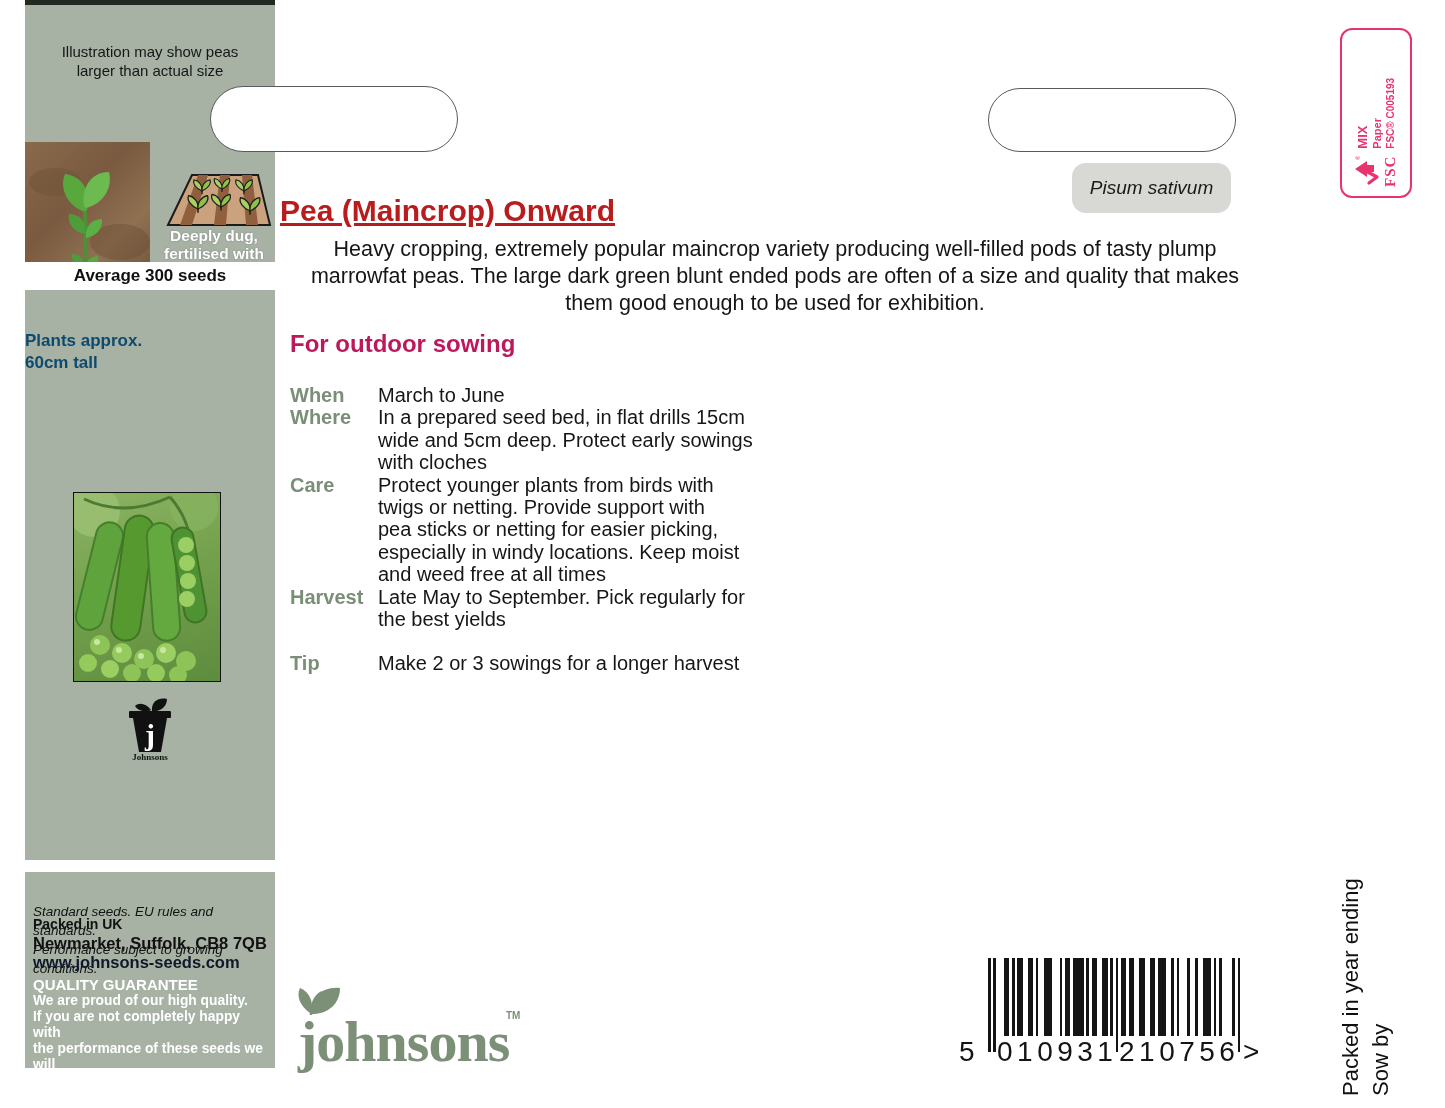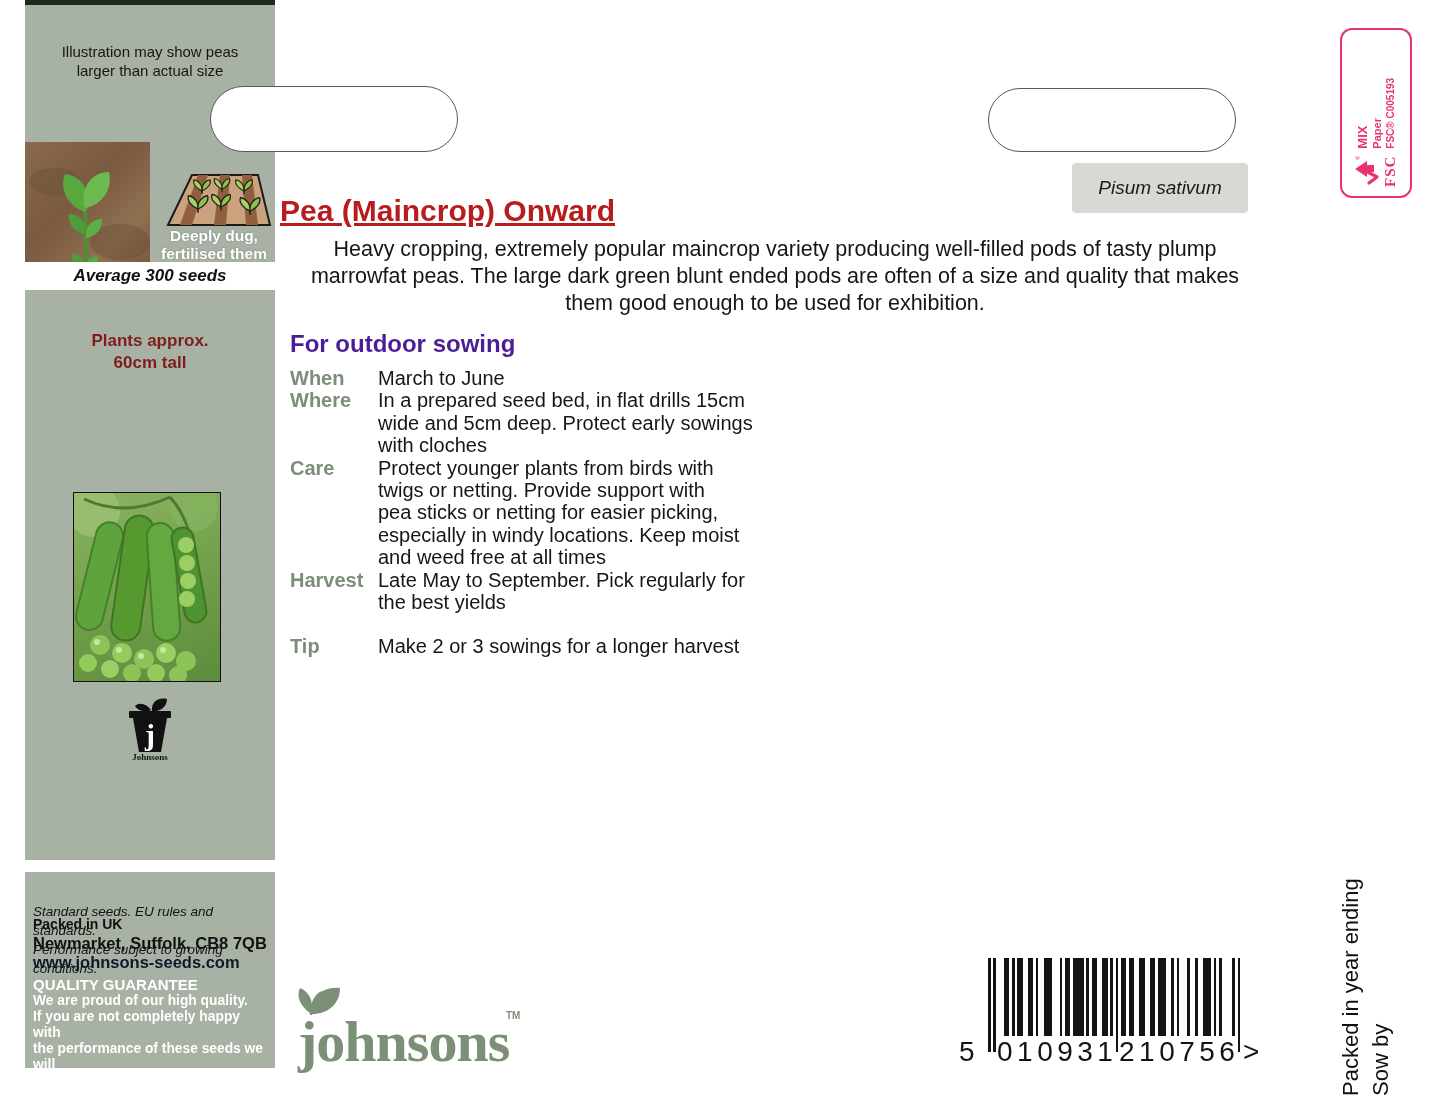--- a/index.html
+++ b/index.html
@@ -17,54 +17,54 @@
         font-size:15px;line-height:1.25;color:#161616;}
   .seedling-photo{position:absolute;left:0;top:120px;width:125px;height:145px;
         background:linear-gradient(135deg,#8a6a4c 0%,#7a5a40 40%,#8f7152 70%,#6f5138 100%);margin-top:17px;}
   .photo-label{position:absolute;left:9px;bottom:6px;color:#ffffff;font-weight:bold;font-size:16px;
         text-shadow:0 0 3px rgba(0,0,0,.4);}
   .soil-illo{position:absolute;left:133px;top:160px;width:117px;height:65px;}
   .soil-label{position:absolute;left:128px;top:222px;width:122px;text-align:center;color:#ffffff;
         font-weight:bold;font-size:15.5px;line-height:1.15;text-shadow:0 0 2px rgba(0,0,0,.25);}
   .avg-band{position:absolute;left:25px;top:262px;width:250px;height:28px;background:#ffffff;
         display:flex;align-items:center;justify-content:center;}
-  .avg-band span{font-weight:bold;font-size:17px;color:#111;font-style:italic;}
-  .plants{position:absolute;left:0;top:40px;width:250px;text-align:center;font-weight:bold;
-        font-size:17px;line-height:1.3;color:#7f1d1d;}
+  .avg-band span{font-weight:bold;font-size:17px;color:#111;}
+  .plants{position:absolute;left:0;top:40px;width:250px;text-align:left;font-weight:bold;
+        font-size:17px;line-height:1.3;color:#0c4a6e;}
   .pea-photo{position:absolute;left:48px;top:202px;width:146px;height:188px;border:1px solid #111;
         background:linear-gradient(160deg,#8db464 0%,#74a14c 45%,#5d8c3e 100%);overflow:hidden;}
   .pot-logo{position:absolute;left:101px;top:408px;width:48px;height:56px;}
   .pot-text{position:absolute;left:0;top:462px;width:250px;text-align:center;
         font-family:"Liberation Serif","DejaVu Serif",serif;font-weight:bold;font-size:9px;color:#111;}
   .std-seeds{position:absolute;left:8px;top:6px;width:238px;font-style:italic;font-size:13.5px;
         line-height:1.42;color:#121212;margin-top:24px;}
   .packed-uk{position:absolute;left:8px;top:44px;font-weight:bold;font-size:14px;color:#111;}
   .addr{position:absolute;left:8px;top:62px;font-weight:bold;font-size:16.5px;color:#111;}
   .web{position:absolute;left:8px;top:81px;font-weight:bold;font-size:16.5px;color:#0f172a;}
   .qg-title{position:absolute;left:8px;top:104px;color:#ffffff;font-weight:bold;font-size:15px;}
   .qg-body{position:absolute;left:8px;top:121px;width:238px;color:#ffffff;font-weight:bold;
         font-size:13.8px;line-height:1.16;}
 
   
   .blob{position:absolute;background:#ffffff;border:1.5px solid #5a5a5a;border-radius:34px;z-index:3;}
   .blob1{left:210px;top:86px;width:246px;height:64px;}
   .blob2{left:988px;top:88px;width:246px;height:62px;}
 
   
-  .latin-pill{position:absolute;left:1072px;top:163px;width:176px;height:50px;background:#d8d8d5;
-        border-radius:4px;display:flex;align-items:center;justify-content:center;}
+  .latin-pill{position:absolute;left:1072px;top:163px;width:159px;height:50px;background:#d8d8d5;
+        border-radius:14px;display:flex;align-items:center;justify-content:center;}
   .latin-pill span{font-style:italic;font-size:19px;color:#1a1a1a;}
   .title{position:absolute;left:280px;top:194px;width:990px;text-align:left;font-weight:bold;
         font-size:30px;color:#b91c1c;text-decoration:underline;}
   .desc{position:absolute;left:270px;top:236px;width:1010px;text-align:center;font-size:21.5px;
         line-height:27px;color:#161616;}
 
   
   .sowing{position:absolute;left:290px;top:330px;width:500px;}
-  .sow-head{font-weight:bold;font-size:24px;color:#4c1d95;margin-bottom:9px;}
+  .sow-head{font-weight:bold;font-size:24px;color:#be185d;margin-bottom:26px;}
   .sow-row{display:flex;font-size:20px;line-height:22.4px;}
   .sow-label{width:88px;flex:0 0 88px;font-weight:bold;color:#7b8f78;}
   .sow-text{color:#161616;}
   .sow-row.tip-row{margin-top:22px;}
 
   
   .brand{position:absolute;left:288px;top:984px;width:260px;height:100px;}
   .brand-word{position:absolute;left:10px;top:24px;font-family:"Liberation Serif","DejaVu Serif",serif;
         font-weight:bold;font-size:58px;letter-spacing:-1px;color:#7c9077;}
   .brand-tm{position:absolute;left:218px;top:26px;font-size:10px;font-weight:bold;color:#7c9077;}
@@ -141,21 +141,21 @@
         <path d="M84,10 L88,60 L100,60 L94,10 Z" fill="#8f5f3e"></path>
         <use href="#spr" x="0" y="0" transform="translate(44,26) scale(0.8)"></use>
         <use href="#spr" x="0" y="0" transform="translate(40,44) scale(0.95)"></use>
         <use href="#spr" x="0" y="0" transform="translate(64,24) scale(0.75)"></use>
         <use href="#spr" x="0" y="0" transform="translate(63,42) scale(0.9)"></use>
         <use href="#spr" x="0" y="0" transform="translate(86,26) scale(0.8)"></use>
         <use href="#spr" x="0" y="0" transform="translate(92,46) scale(0.95)"></use>
       </svg>
     </div>
     <div class="soil-label pre">Deeply dug,
-fertilised them</div>
+fertilised with</div>
   </div>
 
   <div class="avg-band">
     <span>Average 300 seeds</span>
   </div>
 
   <div class="sb sb-b">
     <div class="plants pre">Plants approx.
 60cm tall</div>
     <div class="pea-photo">

